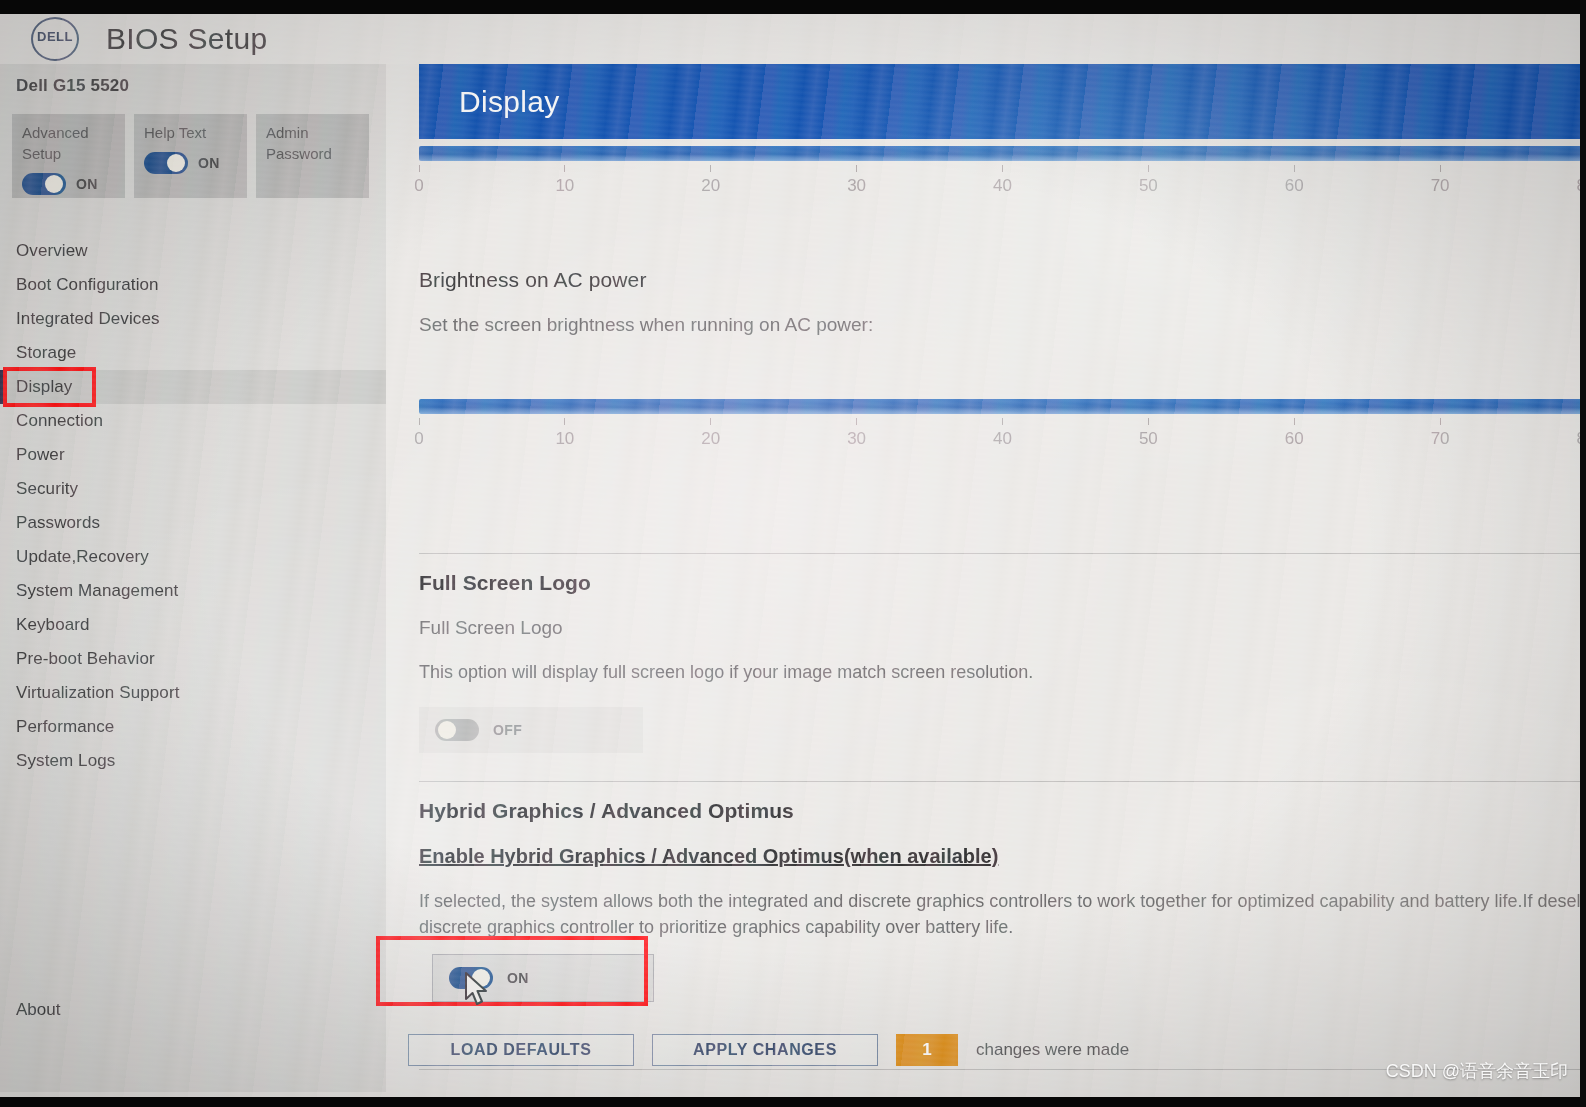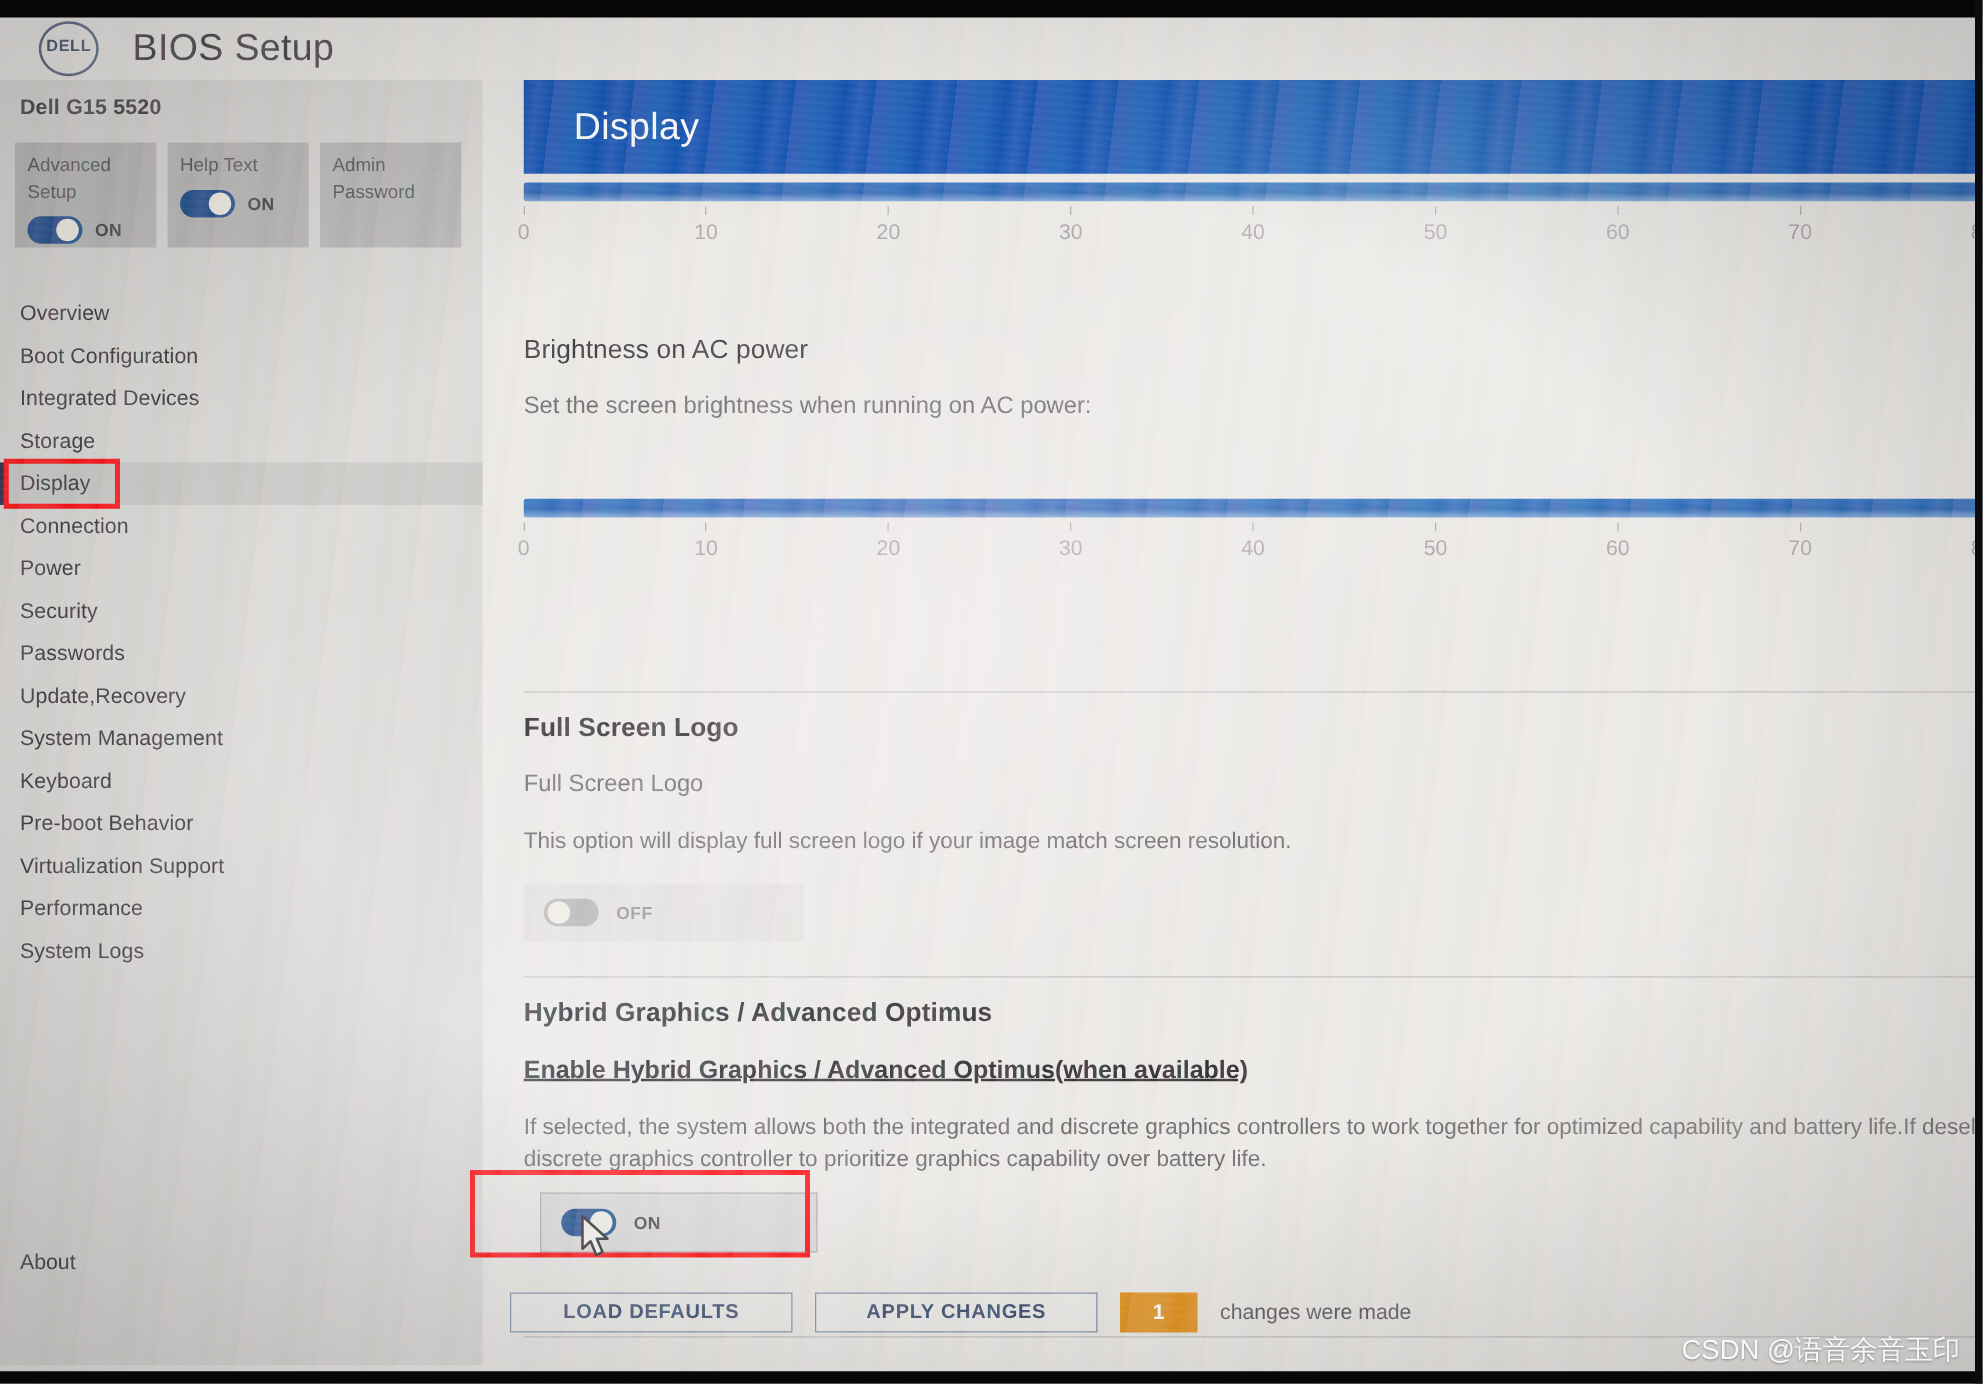--- a/index.html
+++ b/index.html
@@ -154,22 +154,22 @@
     background:rgba(255,255,255,0.12);
   }
   .badge {
     width:62px; height:32px; background:#e0921f; color:#fff;
     display:flex; align-items:center; justify-content:center;
     font-size:17px; font-weight:bold;
   }
   .changes-txt { font-size:17px; color:#5c5c5c; }
 
   .watermark {
-    position:absolute; right:18px; bottom:12px; z-index:45;
-    font-size:22px; color:rgba(255,255,255,0.92);
+    position:absolute; right:18px; bottom:24px; z-index:45;
+    font-size:18px; color:rgba(255,255,255,0.92);
     text-shadow:0 1px 2px rgba(0,0,0,0.35);
     font-family:"Liberation Sans", sans-serif;
   }
 </style>
 </head>
 <body>
 
 <div id="screen">
 
   <div class="hdr">

